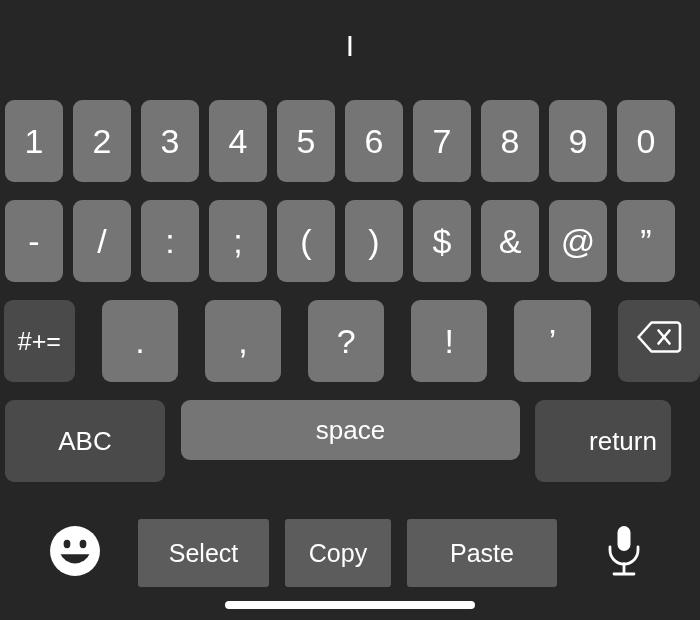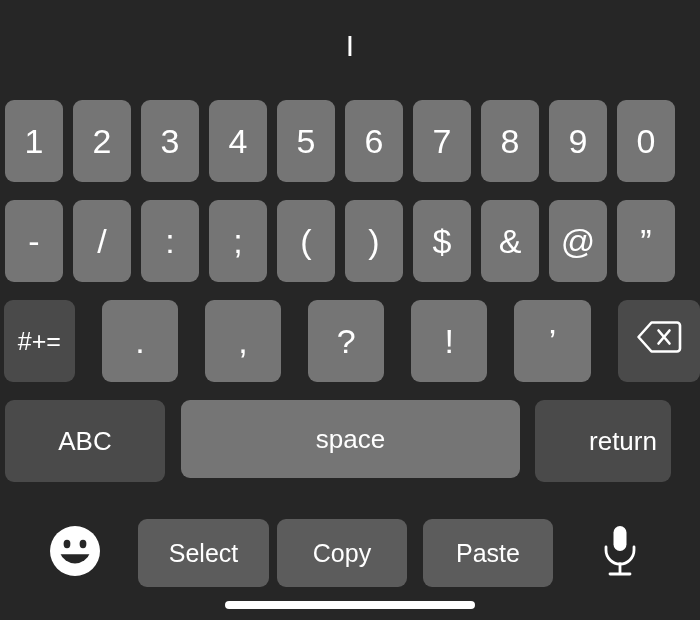--- a/index.html
+++ b/index.html
@@ -121,21 +121,21 @@
 
   
   .row-bottom .key-abc {
     width: 160px;
     height: 82px;
     margin-left: 5px;
     border-radius: 9px;
   }
   .row-bottom .key-space {
     width: 339px;
-    height: 78px;
+    height: 60px;
     margin-left: 16px;
   }
   .row-bottom .key-return {
     width: 136px;
     height: 82px;
     margin-left: 15px;
     padding-left: 40px;
   }
 
   
@@ -152,32 +152,32 @@
     width: 56px;
     height: 56px;
     margin-left: 47px;
     display: flex;
     align-items: center;
     justify-content: center;
   }
   .toolbar-btn {
     height: 68px;
     background: #5c5c5c;
-    border-radius: 9px;
+    border-radius: 3px;
     color: #ffffff;
     font-size: 25px;
     display: flex;
     align-items: center;
     justify-content: center;
     box-sizing: border-box;
     user-select: none;
   }
   .btn-select { width: 131px; margin-left: 35px; }
-  .btn-copy   { width: 130px; margin-left: 8px; }
-  .btn-paste  { width: 130px; margin-left: 16px; }
+  .btn-copy   { width: 106px; margin-left: 16px; }
+  .btn-paste  { width: 150px; margin-left: 16px; }
   .toolbar-mic {
     width: 44px;
     height: 56px;
     margin-left: 45px;
     display: flex;
     align-items: center;
     justify-content: center;
   }
 
   

